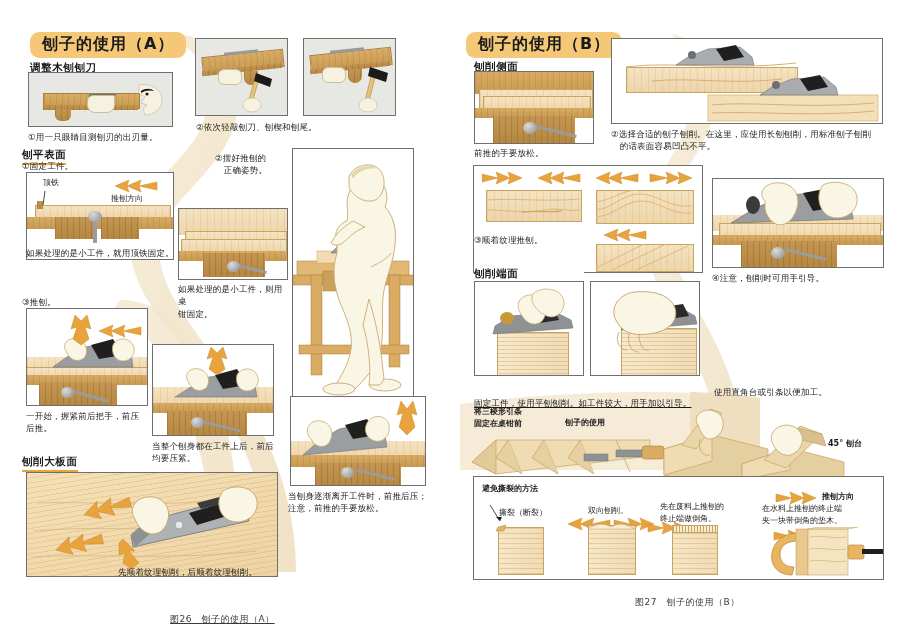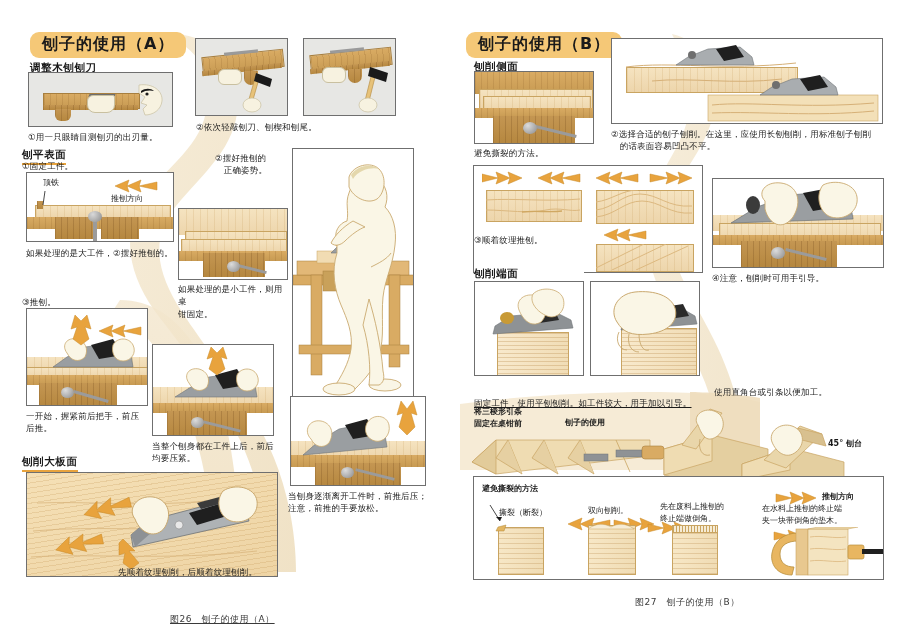--- a/index.html
+++ b/index.html
@@ -173,21 +173,21 @@
       <ellipse cx="10" cy="42" rx="9" ry="7" fill="#f7f2e0" stroke="#c9c0a0" stroke-width=".7"></ellipse>
     </svg>
   </div>
   <div class="cap" style="position:absolute;left:196px;top:121px;width:230px;">②依次轻敲刨刀、刨楔和刨尾。</div>
 
   <div style="position:absolute;left:22px;top:143px;">
     <span class="subhead">刨平表面</span>
   </div>
   <div class="cap" style="position:absolute;left:22px;top:160px;">①固定工件。</div>
 
-  <div class="frame" style="left:26px;top:172px;width:148px;height:70px;">
+  <div class="frame" style="left:26px;top:172px;width:148px;height:88px;">
 
     <div class="wood-lt" style="position:absolute;left:8px;top:32px;width:134px;height:12px;border:.5px solid #c9a461;"></div>
 
     <div class="wood-md" style="position:absolute;left:0px;top:44px;width:148px;height:12px;"></div>
     <div class="wood-dk" style="position:absolute;left:28px;top:44px;width:38px;height:22px;"></div>
     <div class="wood-dk" style="position:absolute;left:74px;top:44px;width:38px;height:22px;"></div>
 
     <div class="wood-dk" style="position:absolute;left:10px;top:28px;width:6px;height:8px;"></div>
 
     <div style="position:absolute;left:66px;top:44px;width:4px;height:26px;background:#9b9b9b;"></div>
@@ -196,21 +196,21 @@
     <svg style="position:absolute;left:6px;top:6px;width:60px;height:30px;" viewBox="0 0 60 30">
       <path d="M12,12 L10,26" stroke="#1a1a1a" stroke-width=".8" fill="none"></path>
     </svg>
     <span class="lbl" style="position:absolute;left:16px;top:4px;">顶铁</span>
 
     <svg style="position:absolute;left:84px;top:6px;width:52px;height:14px;" viewBox="0 0 52 14">
       <path d="M4,7 L18,1 L16,7 L30,1 L28,7 L46,3 L46,11 L28,7 L30,13 L16,7 L18,13 Z" fill="#e8a33d" stroke="#c98a28" stroke-width=".5"></path>
     </svg>
     <span class="lbl" style="position:absolute;left:84px;top:20px;">推刨方向</span>
   </div>
-  <div class="cap" style="position:absolute;left:26px;top:247px;width:160px;">如果处理的是大工件，②摆好推刨的。</div>
+  <div class="cap" style="position:absolute;left:26px;top:247px;width:160px;">如果处理的是小工件，就用顶铁固定。</div>
 
   <div class="frame" style="left:178px;top:208px;width:110px;height:72px;">
     <div class="wood-lt" style="position:absolute;left:0;top:0;width:110px;height:26px;"></div>
     <div class="wood-lt" style="position:absolute;left:6px;top:22px;width:100px;height:16px;border:.5px solid #c9a461;"></div>
     <div class="wood-lt" style="position:absolute;left:2px;top:30px;width:104px;height:12px;border:.5px solid #c9a461;"></div>
     <div class="wood-md" style="position:absolute;left:0;top:42px;width:110px;height:10px;"></div>
     <div class="wood-dk" style="position:absolute;left:24px;top:44px;width:62px;height:24px;"></div>
     <div style="position:absolute;left:54px;top:58px;width:34px;height:3px;background:#9b9b9b;transform:rotate(14deg);"></div>
     <div style="position:absolute;left:48px;top:52px;width:13px;height:11px;border-radius:50%;background:radial-gradient(circle at 35% 30%,#dcdcdc,#8a8a8a);"></div>
   </div>
@@ -363,21 +363,21 @@
 
   <div class="frame" style="left:474px;top:71px;width:120px;height:73px;">
     <div class="wood-md" style="position:absolute;left:0;top:0;width:120px;height:22px;"></div>
     <div class="wood-lt" style="position:absolute;left:4px;top:17px;width:112px;height:18px;border:.5px solid #c9a461;"></div>
     <div class="wood-lt" style="position:absolute;left:8px;top:24px;width:106px;height:14px;border:.5px solid #c9a461;"></div>
     <div class="wood-md" style="position:absolute;left:0;top:36px;width:120px;height:10px;"></div>
     <div class="wood-dk" style="position:absolute;left:18px;top:44px;width:82px;height:28px;"></div>
     <div style="position:absolute;left:60px;top:58px;width:42px;height:3px;background:#9b9b9b;transform:rotate(14deg);"></div>
     <div style="position:absolute;left:48px;top:50px;width:14px;height:12px;border-radius:50%;background:radial-gradient(circle at 35% 30%,#dcdcdc,#8a8a8a);"></div>
   </div>
-  <div class="cap" style="position:absolute;left:474px;top:147px;">避免撕裂的方法。</div>
+  <div class="cap" style="position:absolute;left:474px;top:147px;">前推的手要放松。</div>
 
   <div class="frame" style="left:611px;top:38px;width:272px;height:86px;">
 
     <div class="wood-lt" style="position:absolute;left:14px;top:28px;width:170px;height:24px;border:.5px solid #c9a461;"></div>
     <svg style="position:absolute;left:0;top:0;width:272px;height:86px;" viewBox="0 0 272 86">
       <path d="M14,28 C60,22 110,32 184,24" stroke="#d6b077" stroke-width="1" fill="none"></path>
       <path d="M40,42 C80,38 120,46 170,40" stroke="#d6b077" stroke-width="1" fill="none"></path>
 
       <path d="M64,26 L142,26 L140,18 L128,8 L96,10 L76,18 Z" fill="#a9adb0" stroke="#6f7477" stroke-width=".6"></path>
       <path d="M104,10 L124,6 L132,18 L112,22 Z" fill="#1f1f1f"></path>

